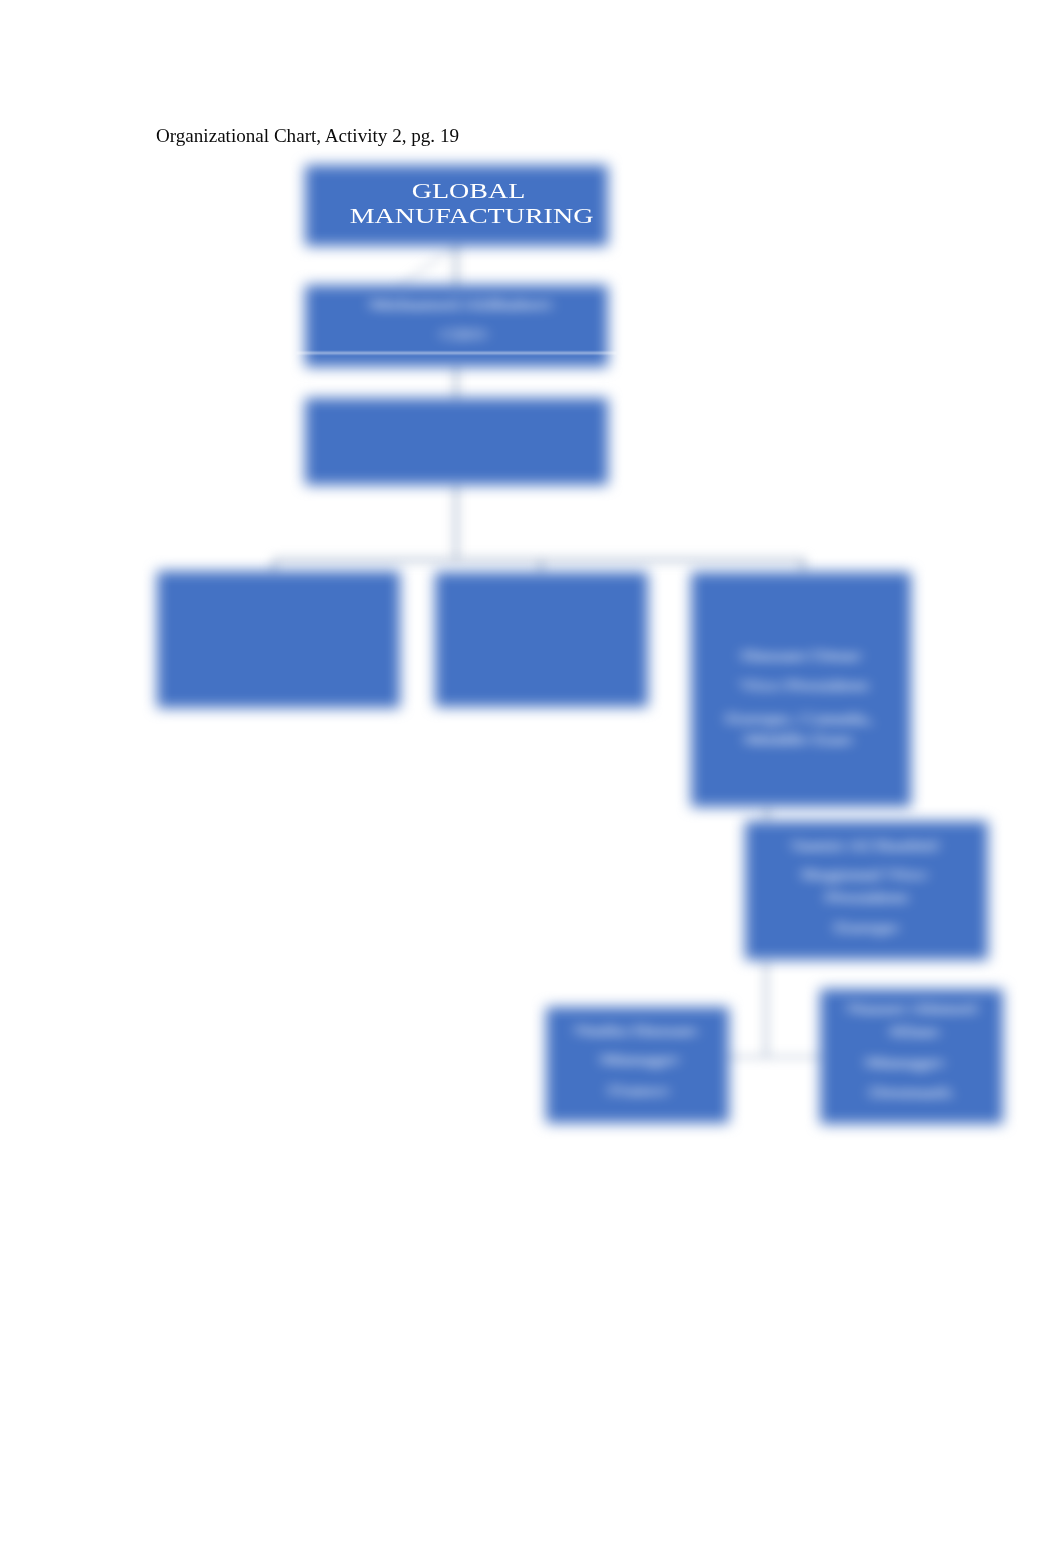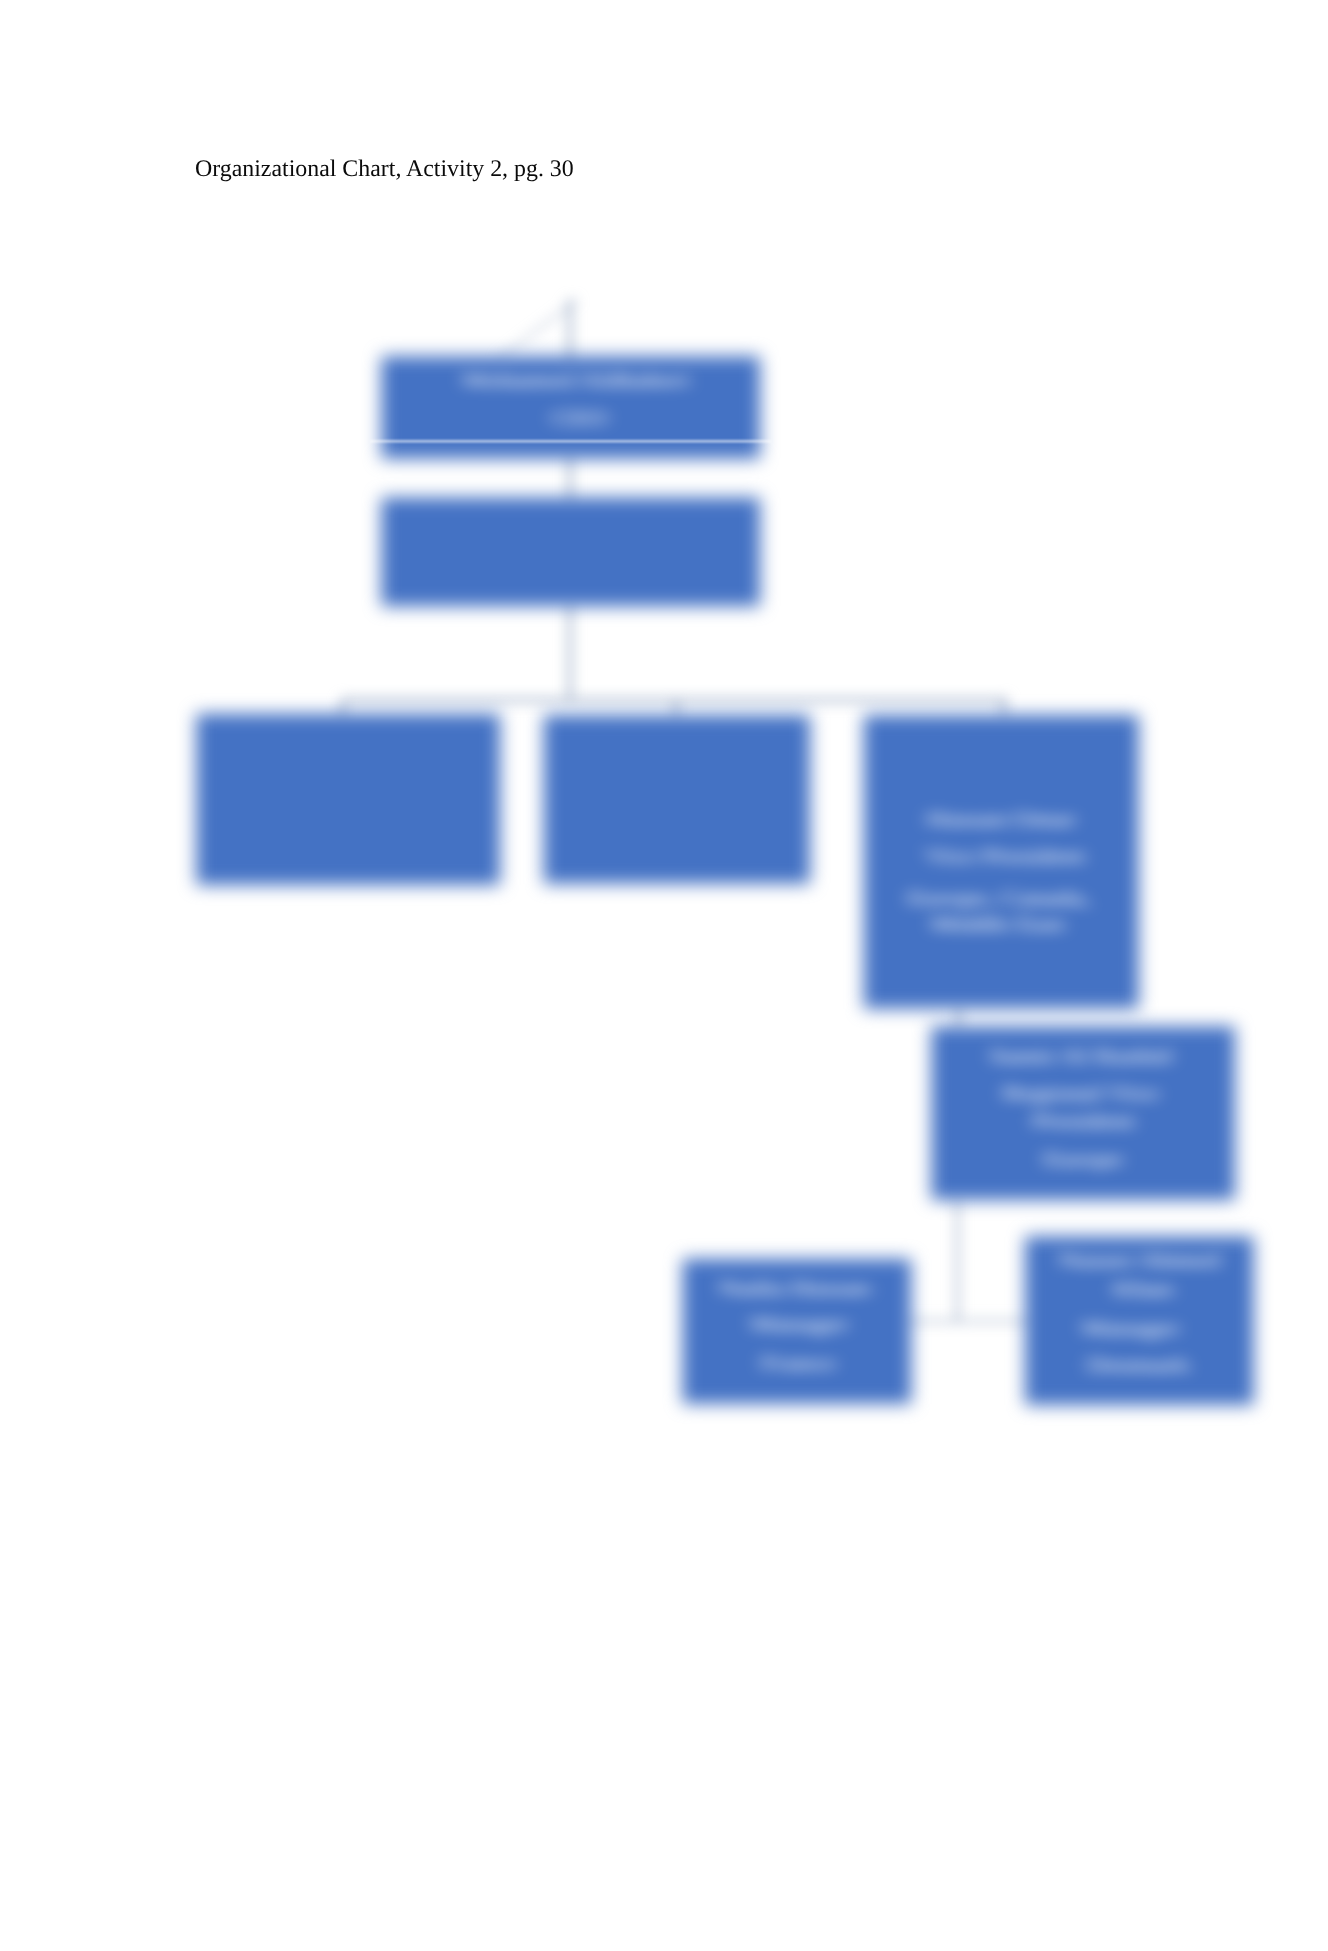--- a/index.html
+++ b/index.html
@@ -14,38 +14,43 @@
   .node .rule{position:absolute;height:1.9px;filter:blur(1.05px);background:rgba(255,255,255,0.62);}
   .node .ln{position:absolute;left:0;right:0;text-align:center;color:#ffffff;white-space:nowrap;transform-origin:center top;}
   .node.crisp .ln{font-size:28px;line-height:18px;filter:blur(0.5px);}
   .node.redacted .ln{color:rgba(255,255,255,0.88);font-size:22px;line-height:16px;filter:blur(7px);}
 </style>
 </head>
 <body style="background: rgb(255, 255, 255);">
 
 <div id="page" style="background: rgb(255, 255, 255);">
 
-  <div id="doc-title">Organizational Chart, Activity 2, pg. 30</div>
+  <div id="doc-title">Organizational Chart, Activity 2, pg. 19</div>
 
   <div id="chart">
 
     <svg id="links" viewBox="0 0 1062 1561" width="1062" height="1561">
         <path d="M456,240 L456,292" stroke="#94A6C2" stroke-width="3.2" fill="none"></path>
         <path d="M462,240 L398,288" stroke="#94A6C2" stroke-width="2.4" stroke-opacity="0.5" fill="none"></path>
         <path d="M456,362 L456,404" stroke="#94A6C2" stroke-width="3.2" fill="none"></path>
         <path d="M456,481 L456,560" stroke="#94A6C2" stroke-width="3.2" fill="none"></path>
         <path d="M274,560 L806,560" stroke="#94A6C2" stroke-width="3" fill="none"></path>
         <path d="M274,560 L274,576" stroke="#94A6C2" stroke-width="3" fill="none"></path>
         <path d="M541,560 L541,576" stroke="#94A6C2" stroke-width="3" fill="none"></path>
         <path d="M803,560 L803,576" stroke="#94A6C2" stroke-width="3" fill="none"></path>
         <path d="M767,804 L767,824" stroke="#94A6C2" stroke-width="3" fill="none"></path>
         <path d="M766,957 L766,1057" stroke="#94A6C2" stroke-width="2.8" stroke-opacity="0.85" fill="none"></path>
         <path d="M722,1057 L828,1057" stroke="#94A6C2" stroke-width="2.6" stroke-opacity="0.7" fill="none"></path>
       </svg>
 
+      <div class="node crisp" style="left: 305px; top: 165px; width: 303px; height: 81px;">
+        <div class="bg" style="background: rgb(68, 114, 196);"></div>
+        <div class="ln" style="top: 19px; color: rgb(255, 255, 255); transform: translateX(12px) scaleY(0.78);">GLOBAL</div>
+        <div class="ln" style="top: 44px; color: rgb(255, 255, 255); transform: translateX(15px) scaleY(0.78);">MANUFACTURING</div>
+      </div>
       <div class="node redacted" style="left: 305px; top: 285px; width: 303px; height: 82px;">
         <div class="bg" style="background: rgb(68, 114, 196);"></div>
         <div class="rule" style="left: -9px; top: 67.4px; width: 321px;"></div>
         <div class="ln" style="top: 13px; color: rgb(255, 255, 255); transform: translateX(4px) scaleY(0.78);">Mohamed Aldhaheri</div>
         <div class="ln" style="top: 43px; color: rgb(255, 255, 255); transform: translateX(7px) scaleY(0.78);">CEO</div>
       </div>
       <div class="node redacted" style="left: 305px; top: 398px; width: 303px; height: 87px;">
         <div class="bg" style="background: rgb(68, 114, 196);"></div>
       </div>
       <div class="node redacted" style="left: 157px; top: 571px; width: 243px; height: 137px;">

